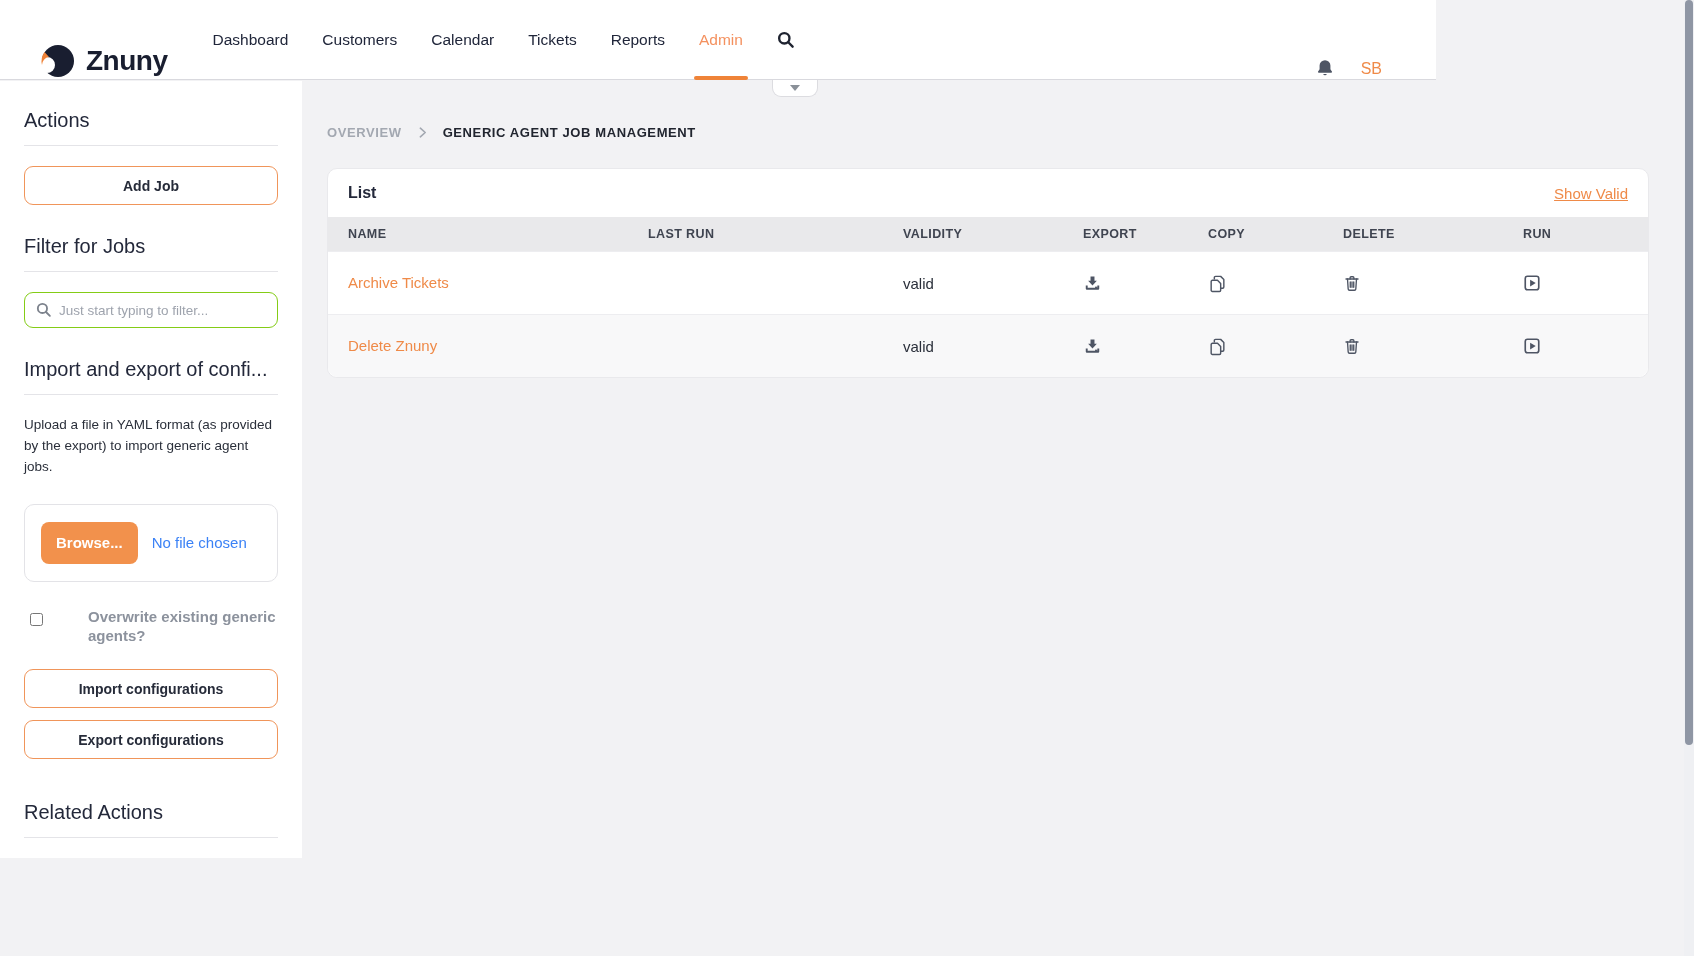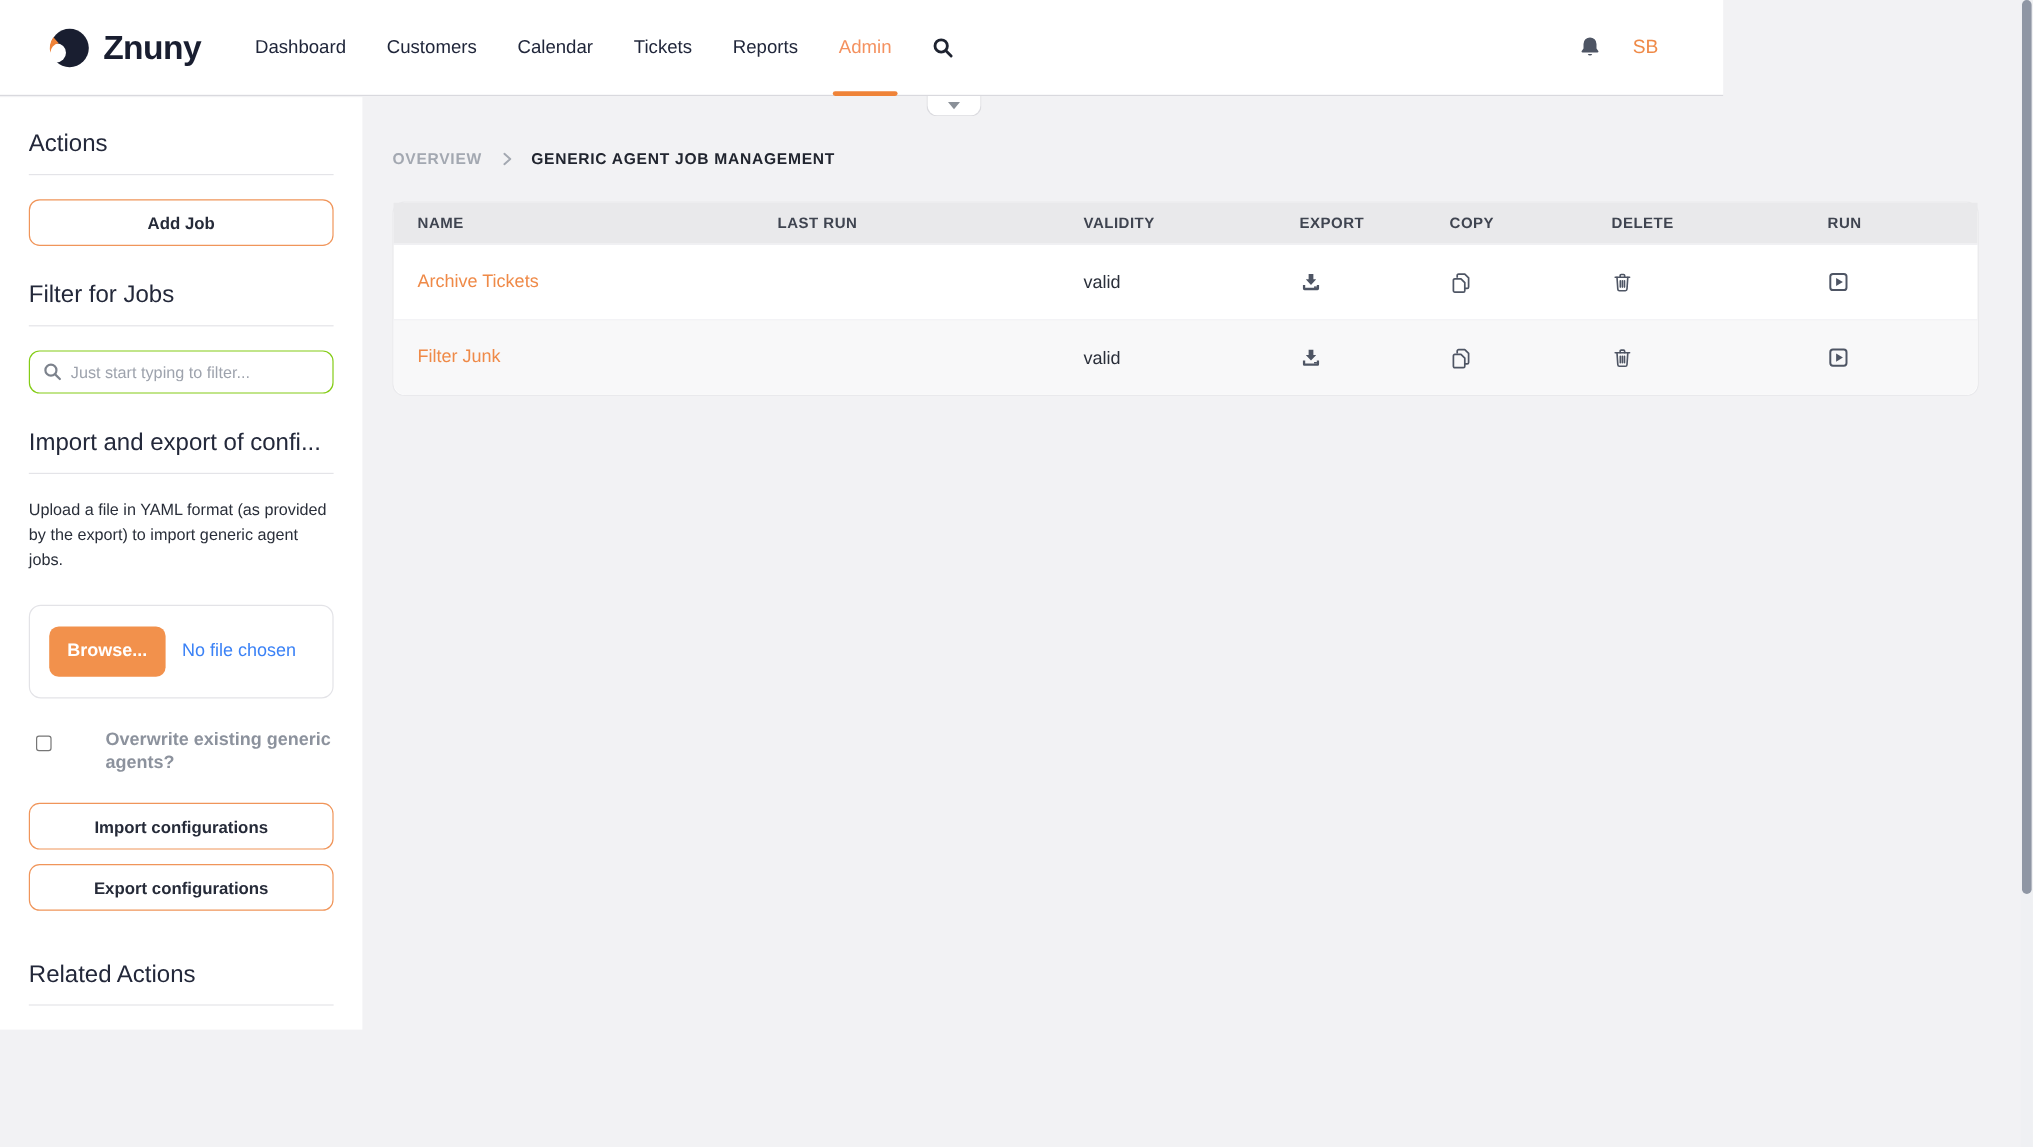--- a/index.html
+++ b/index.html
@@ -1,21 +1,21 @@
 <!DOCTYPE html>
 <html><head>
 <meta charset="utf-8">
 <style>
   * { margin:0; padding:0; box-sizing:border-box; }
   html,body { width:1694px; height:956px; overflow:hidden;
     font-family:"Liberation Sans","DejaVu Sans",sans-serif; background:#f2f2f4; color:#23283a; }
 
   
   .topbar { position:absolute; left:0; top:0; width:1436px; height:80px; background:#ffffff;
-    border-bottom:1px solid #d9d9de; display:flex; align-items:center; z-index:5; }
+    border-bottom:1px solid #d9d9de; display:flex; align-items:flex-end; z-index:5; }
   .brand { display:flex; align-items:center; gap:10px; margin-left:40px; cursor:pointer; }
   .brand-icon { width:36px; height:36px; position:relative; }
   .brand-word { font-size:28px; font-weight:800; color:#191e30; letter-spacing:-0.5px; }
   .mainnav { display:flex; align-items:center; margin-left:28px; height:100%; }
   .nav-item { position:relative; height:100%; display:flex; align-items:center;
     padding:0 17px; font-size:15.5px; font-weight:500; color:#20263a; cursor:pointer; }
   .nav-item.active { color:#f4915f; }
   .nav-item.active::after { content:""; position:absolute; left:12px; right:12px; bottom:-1px;
     height:4px; background:#ef8338; border-radius:2px; }
   .nav-search { height:100%; display:flex; align-items:center; padding:0 16px; cursor:pointer; }
@@ -173,20 +173,24 @@
 
   <div class="breadcrumb">
     <span class="crumb-parent">OVERVIEW</span>
     <svg width="13" height="13" viewBox="0 0 24 24" fill="none" stroke="#a3a8b1" stroke-width="3" stroke-linecap="round" stroke-linejoin="round">
         <polyline points="8,4 17,12 8,20"></polyline>
       </svg>
     <span class="crumb-current">GENERIC AGENT JOB MANAGEMENT</span>
   </div>
 
   <div class="card">
+    <div class="card-head">
+      <span class="card-title">List</span>
+      <a class="show-valid">Show Valid</a>
+    </div>
 
     <div class="tbl-grid tbl-header">
       <span class="th left">NAME</span>
       <span class="th left">LAST RUN</span>
       <span class="th left">VALIDITY</span>
       <span class="th center">EXPORT</span>
       <span class="th center">COPY</span>
       <span class="th center">DELETE</span>
       <span class="th center">RUN</span>
     </div>
@@ -220,21 +224,21 @@
       </span></span>
       <span class="td center"><span class="icon-btn">
         <svg width="18" height="18" viewBox="0 0 24 24">
               <rect x="3" y="3" width="18" height="18" rx="3" fill="none" stroke="#4e5564" stroke-width="2.2"></rect>
               <polygon points="9.5,7.5 17,12 9.5,16.5" fill="#4e5564"></polygon>
             </svg>
       </span></span>
     </div>
 
     <div class="tbl-grid tbl-row alt">
-      <span class="td left"><a class="job-link">Filter Junk</a></span>
+      <span class="td left"><a class="job-link">Delete Znuny</a></span>
       <span class="td left"></span>
       <span class="td left td-validity">valid</span>
       <span class="td center"><span class="icon-btn">
         <svg width="19" height="19" viewBox="0 0 24 24" fill="#4e5564">
               <polygon points="12,14.5 6.5,8.5 9.5,8.5 9.5,3 14.5,3 14.5,8.5 17.5,8.5"></polygon>
               <path d="M3.5 14.5v3.8c0 1 .8 1.7 1.7 1.7h13.6c1 0 1.7-.8 1.7-1.7v-3.8h-2.4v3H5.9v-3z"></path>
               <rect x="15.2" y="16" width="3" height="1.6"></rect>
             </svg>
       </span></span>
       <span class="td center"><span class="icon-btn">

